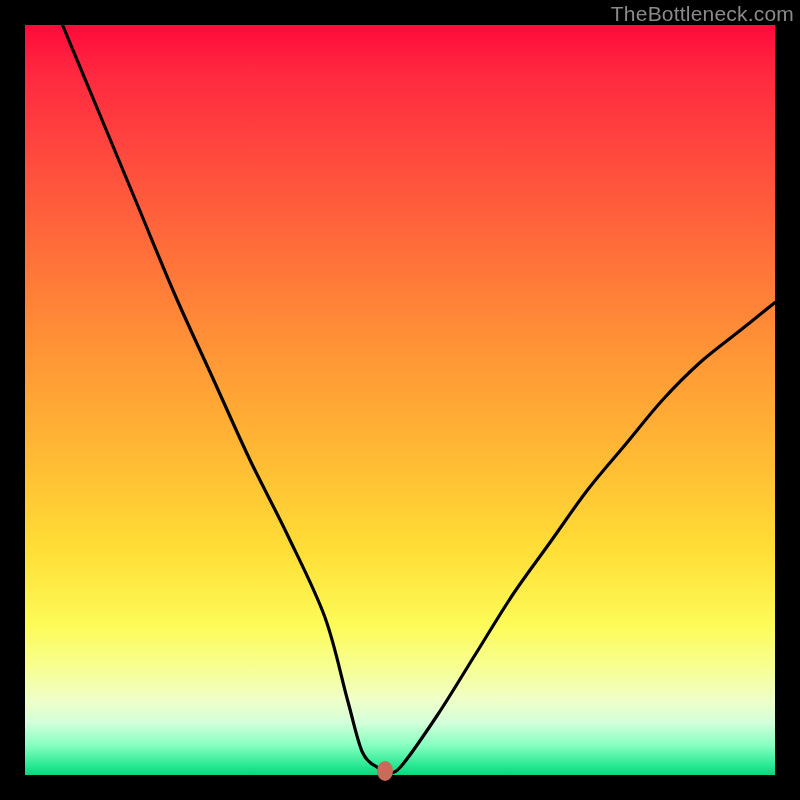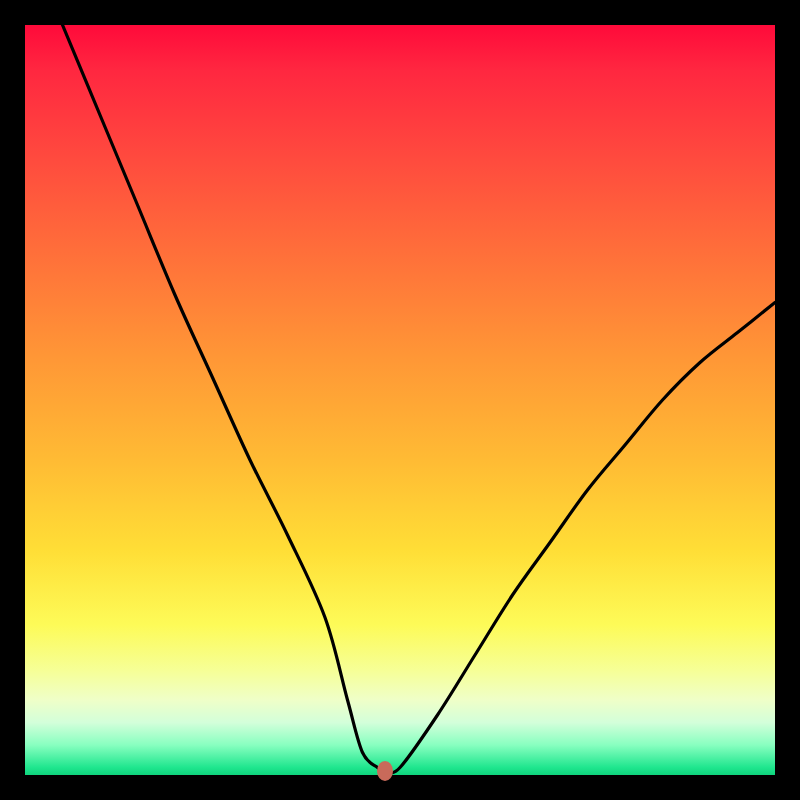--- a/index.html
+++ b/index.html
@@ -72,13 +72,14 @@
 </head>
 <body>
 
 <div class="frame">
   <div class="plot-area">
     <svg class="curve-svg" viewBox="0 0 750 750">
       <path id="curve-path" fill="none" stroke="#000" stroke-width="3.2" stroke-linecap="round" stroke-linejoin="round" d="M 37.5 0 C 43.75 15 62.5 60 75 90 C 87.5 120 100 150 112.5 180 C 125 210 137.5 241.25 150 270 C 162.5 298.75 175 325 187.5 352.5 C 200 380 212.5 408.75 225 435 C 237.5 461.25 250 483.75 262.5 510 C 275 536.25 290 565 300 592.5 C 310 620 316.25 652.5 322.5 675 C 328.75 697.5 332.5 716.25 337.5 727.5 C 342.5 738.75 348.75 739.375 352.5 742.5 C 356.25 745.625 356.25 746.25 360 746.25 C 363.75 746.25 366.25 751.875 375 742.5 C 383.75 733.125 400.00000000000006 708.75 412.50000000000006 690 C 425.00000000000006 671.25 437.5 650 450 630 C 462.5 610 475 588.75 487.5 570 C 500 551.25 512.5 535 525 517.5 C 537.5 500 550 481.25 562.5 465 C 575 448.75 587.5 435 600 420 C 612.5 405 625 388.75 637.5 375 C 650 361.25 662.5 348.74999999999994 675 337.49999999999994 C 687.5 326.24999999999994 700 317.5 712.5 307.5 C 725 297.5 743.75 282.5 750 277.5"></path>
     </svg>
     <div id="marker" class="marker" style="left: 360px; top: 746.25px; background: rgb(201, 106, 90);"></div>
   </div>
+  <div class="watermark">TheBottleneck.com</div>
 </div>
 
 </body></html>

